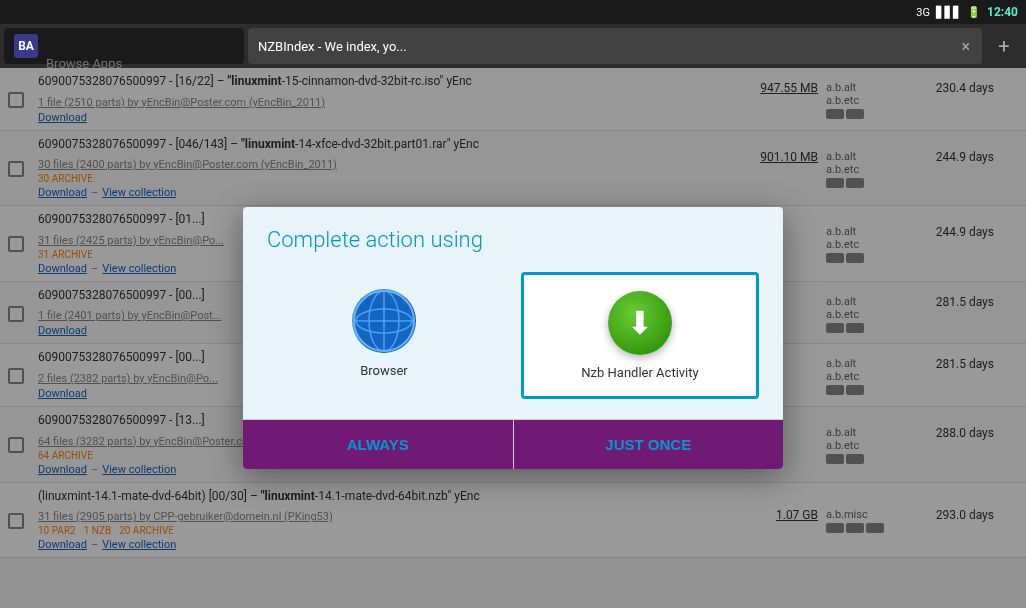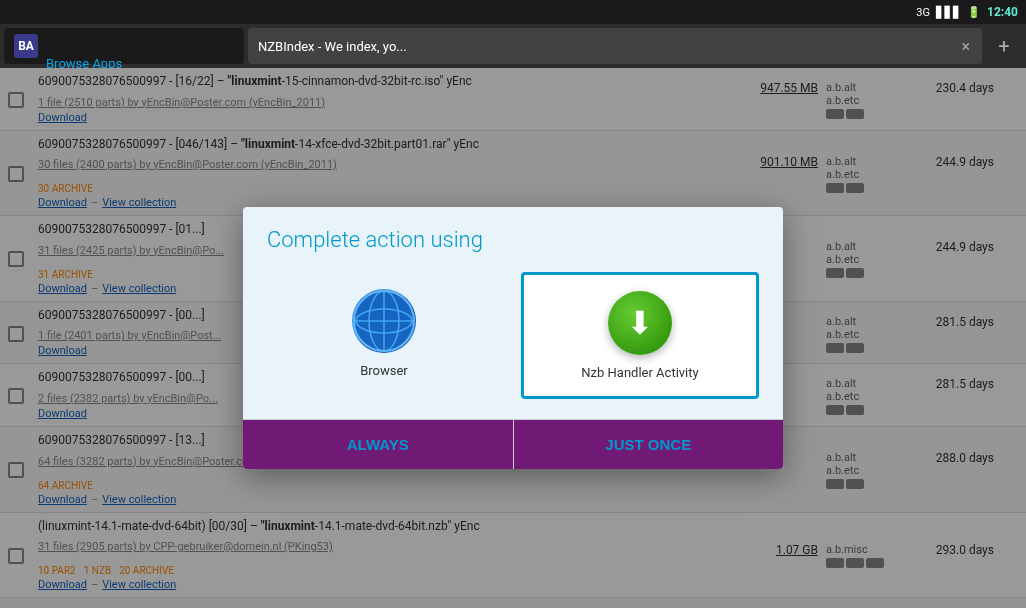--- a/index.html
+++ b/index.html
@@ -57,21 +57,21 @@
       border-radius: 3px;
       display: flex;
       align-items: center;
       justify-content: center;
       color: white;
       font-size: 12px;
       font-weight: bold;
       flex-shrink: 0;
     }
     .tab-app-label {
-      color: #0ea5e9;
+      color: #737373;
       font-size: 13px;
       flex: 1;
       white-space: nowrap;
       overflow: hidden;
       margin-top: 34px;
     }
     .tab-browser {
       flex: 1;
       height: 36px;
       background: #424242;
@@ -158,21 +158,21 @@
     }
     .row-meta {
       font-size: 11px;
       color: #888;
       margin-top: 6px;
       text-decoration: underline;
     }
     .row-tags {
       display: flex;
       gap: 4px;
-      margin-top: 12px;
+      margin-top: 2px;
     }
     .tag-archive {
       font-size: 10px;
       color: #ff8800;
     }
     .row-actions {
       display: flex;
       gap: 4px;
       margin-top: 2px;
     }

